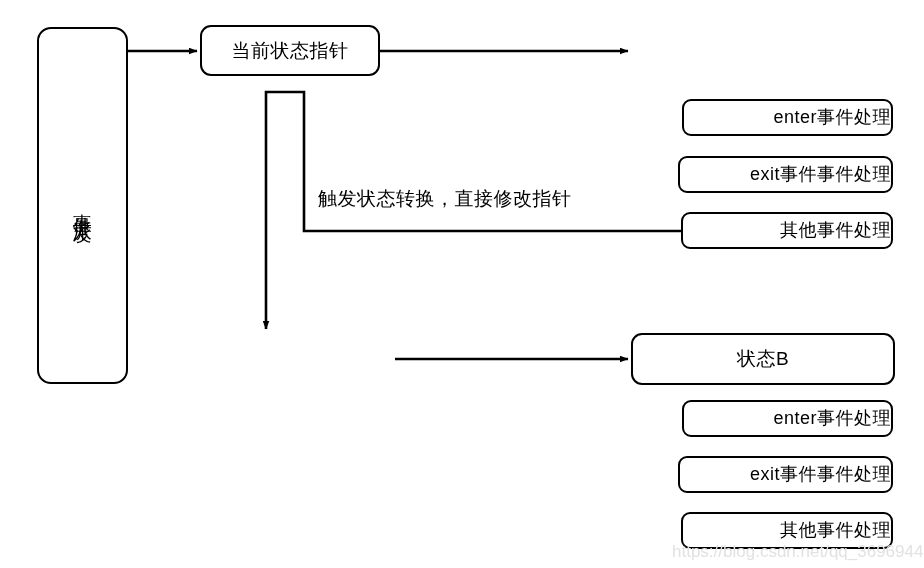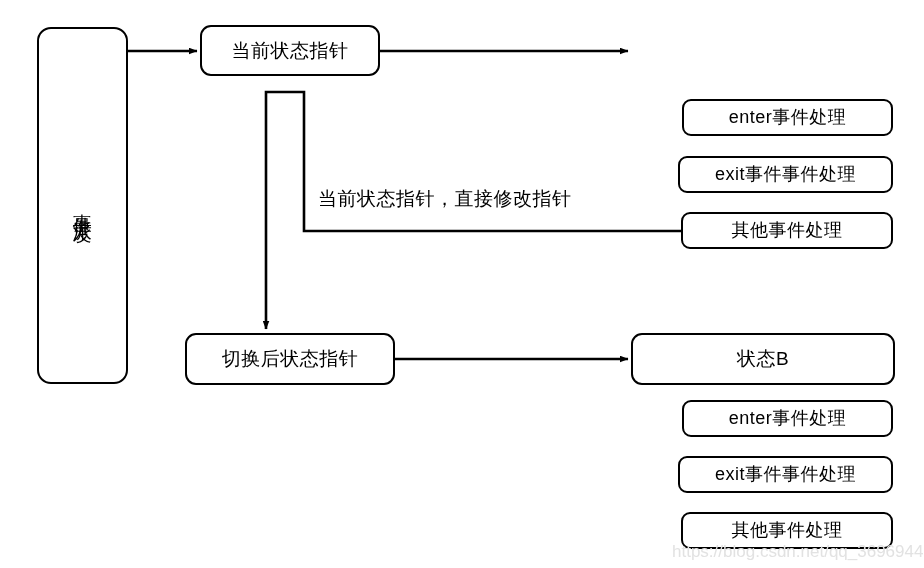--- a/index.html
+++ b/index.html
@@ -89,20 +89,21 @@
     height: 52px;
     border-radius: 11px;
     text-align: center;
   }
   #node-state-a .node-text,
   #node-state-b .node-text { font-size: 19px; }
   
   .handler {
     height: 37px;
     border-radius: 9px;
+    justify-content: flex-end;
   }
   .handler .node-text { font-size: 18px; }
   #handler-a-enter { left: 682px; top: 99px;  width: 211px; }
   #handler-a-exit   { left: 678px; top: 156px; width: 215px; }
   #handler-a-other  { left: 681px; top: 212px; width: 212px; }
   #handler-b-enter  { left: 682px; top: 400px; width: 211px; }
   #handler-b-exit   { left: 678px; top: 456px; width: 215px; }
   #handler-b-other  { left: 681px; top: 512px; width: 212px; }
   
   #edge-label-transition {
@@ -150,23 +151,20 @@
   </svg>
 
   <div class="node" id="node-dispatcher">
     <span class="node-text">事件派发</span>
   </div>
 
   <div class="node" id="node-current-pointer">
     <span class="node-text">当前状态指针</span>
   </div>
 
-  <div class="node" id="node-switched-pointer">
-    <span class="node-text">切换后状态指针</span>
-  </div>
 
   <div class="node handler" id="handler-a-enter">
     <span class="node-text">enter事件处理</span>
   </div>
   <div class="node handler" id="handler-a-exit">
     <span class="node-text">exit事件事件处理</span>
   </div>
   <div class="node handler" id="handler-a-other">
     <span class="node-text">其他事件处理</span>
   </div>
@@ -177,17 +175,17 @@
   <div class="node handler" id="handler-b-enter">
     <span class="node-text">enter事件处理</span>
   </div>
   <div class="node handler" id="handler-b-exit">
     <span class="node-text">exit事件事件处理</span>
   </div>
   <div class="node handler" id="handler-b-other">
     <span class="node-text">其他事件处理</span>
   </div>
 
-  <div id="edge-label-transition">当前状态指针，直接修改指针</div>
+  <div id="edge-label-transition">触发状态转换，直接修改指针</div>
 
   <div id="watermark">https://blog.csdn.net/qq_36969440</div>
 
 </div>
 
 </body></html>

